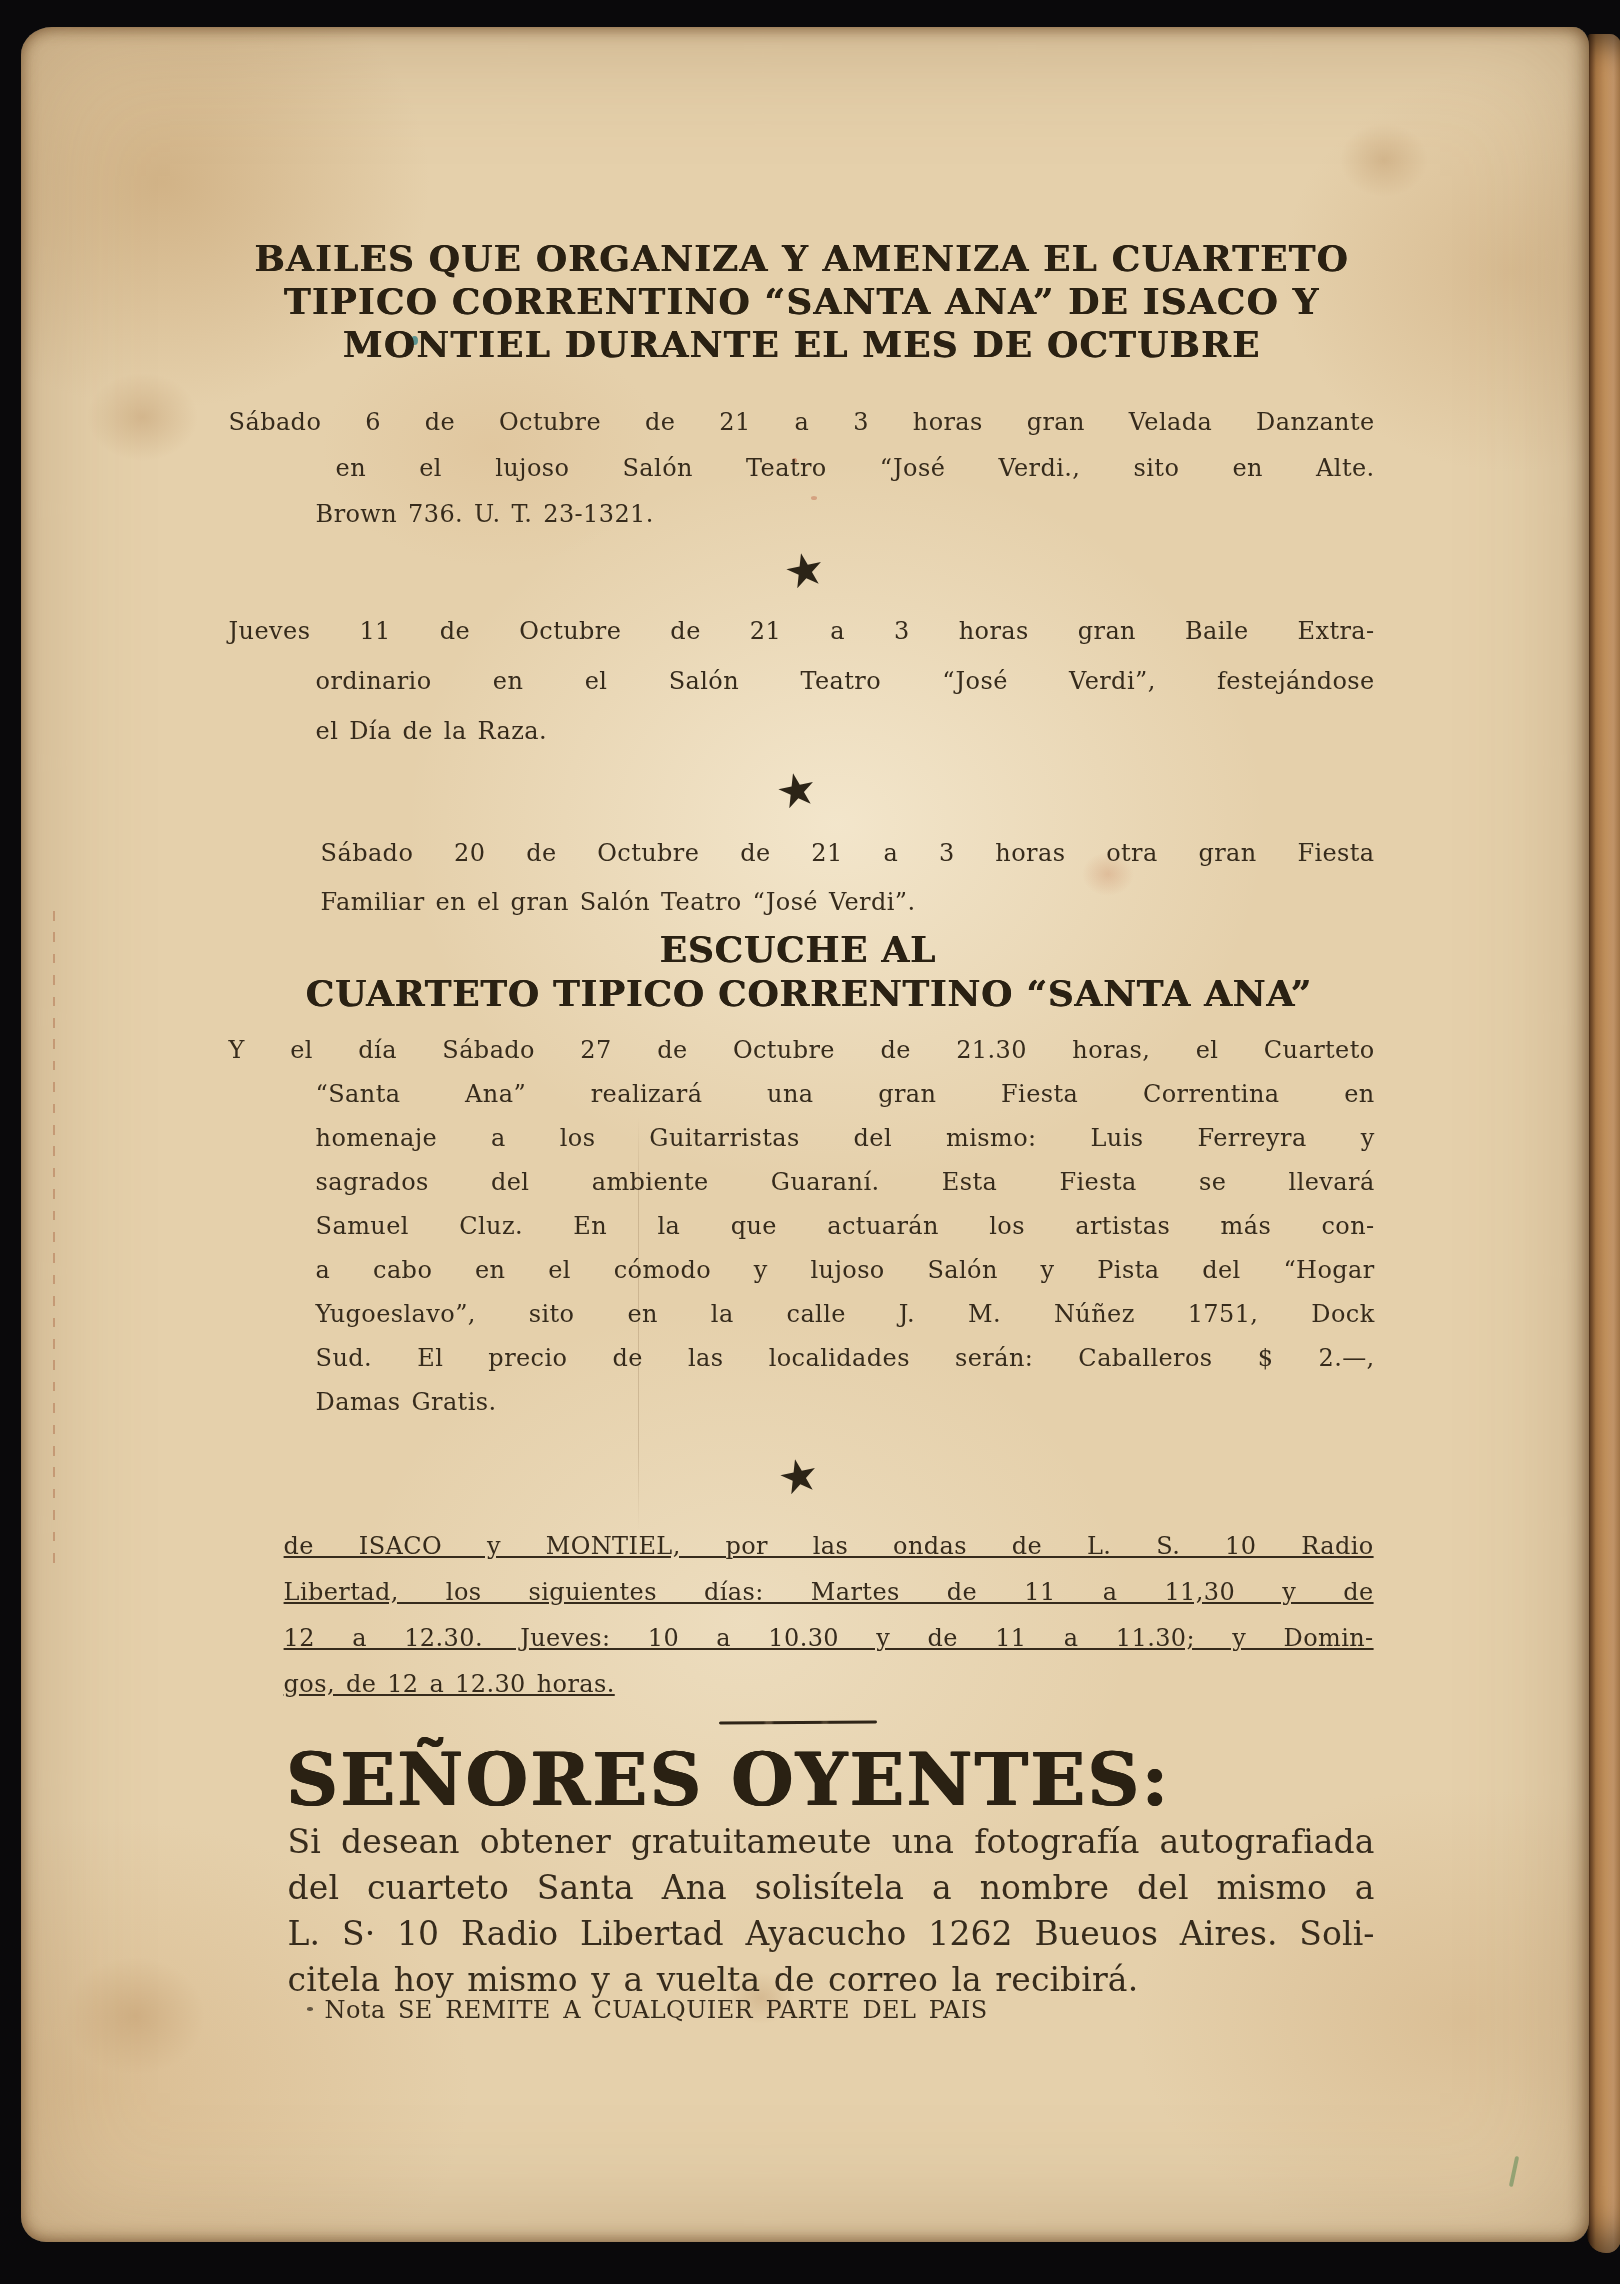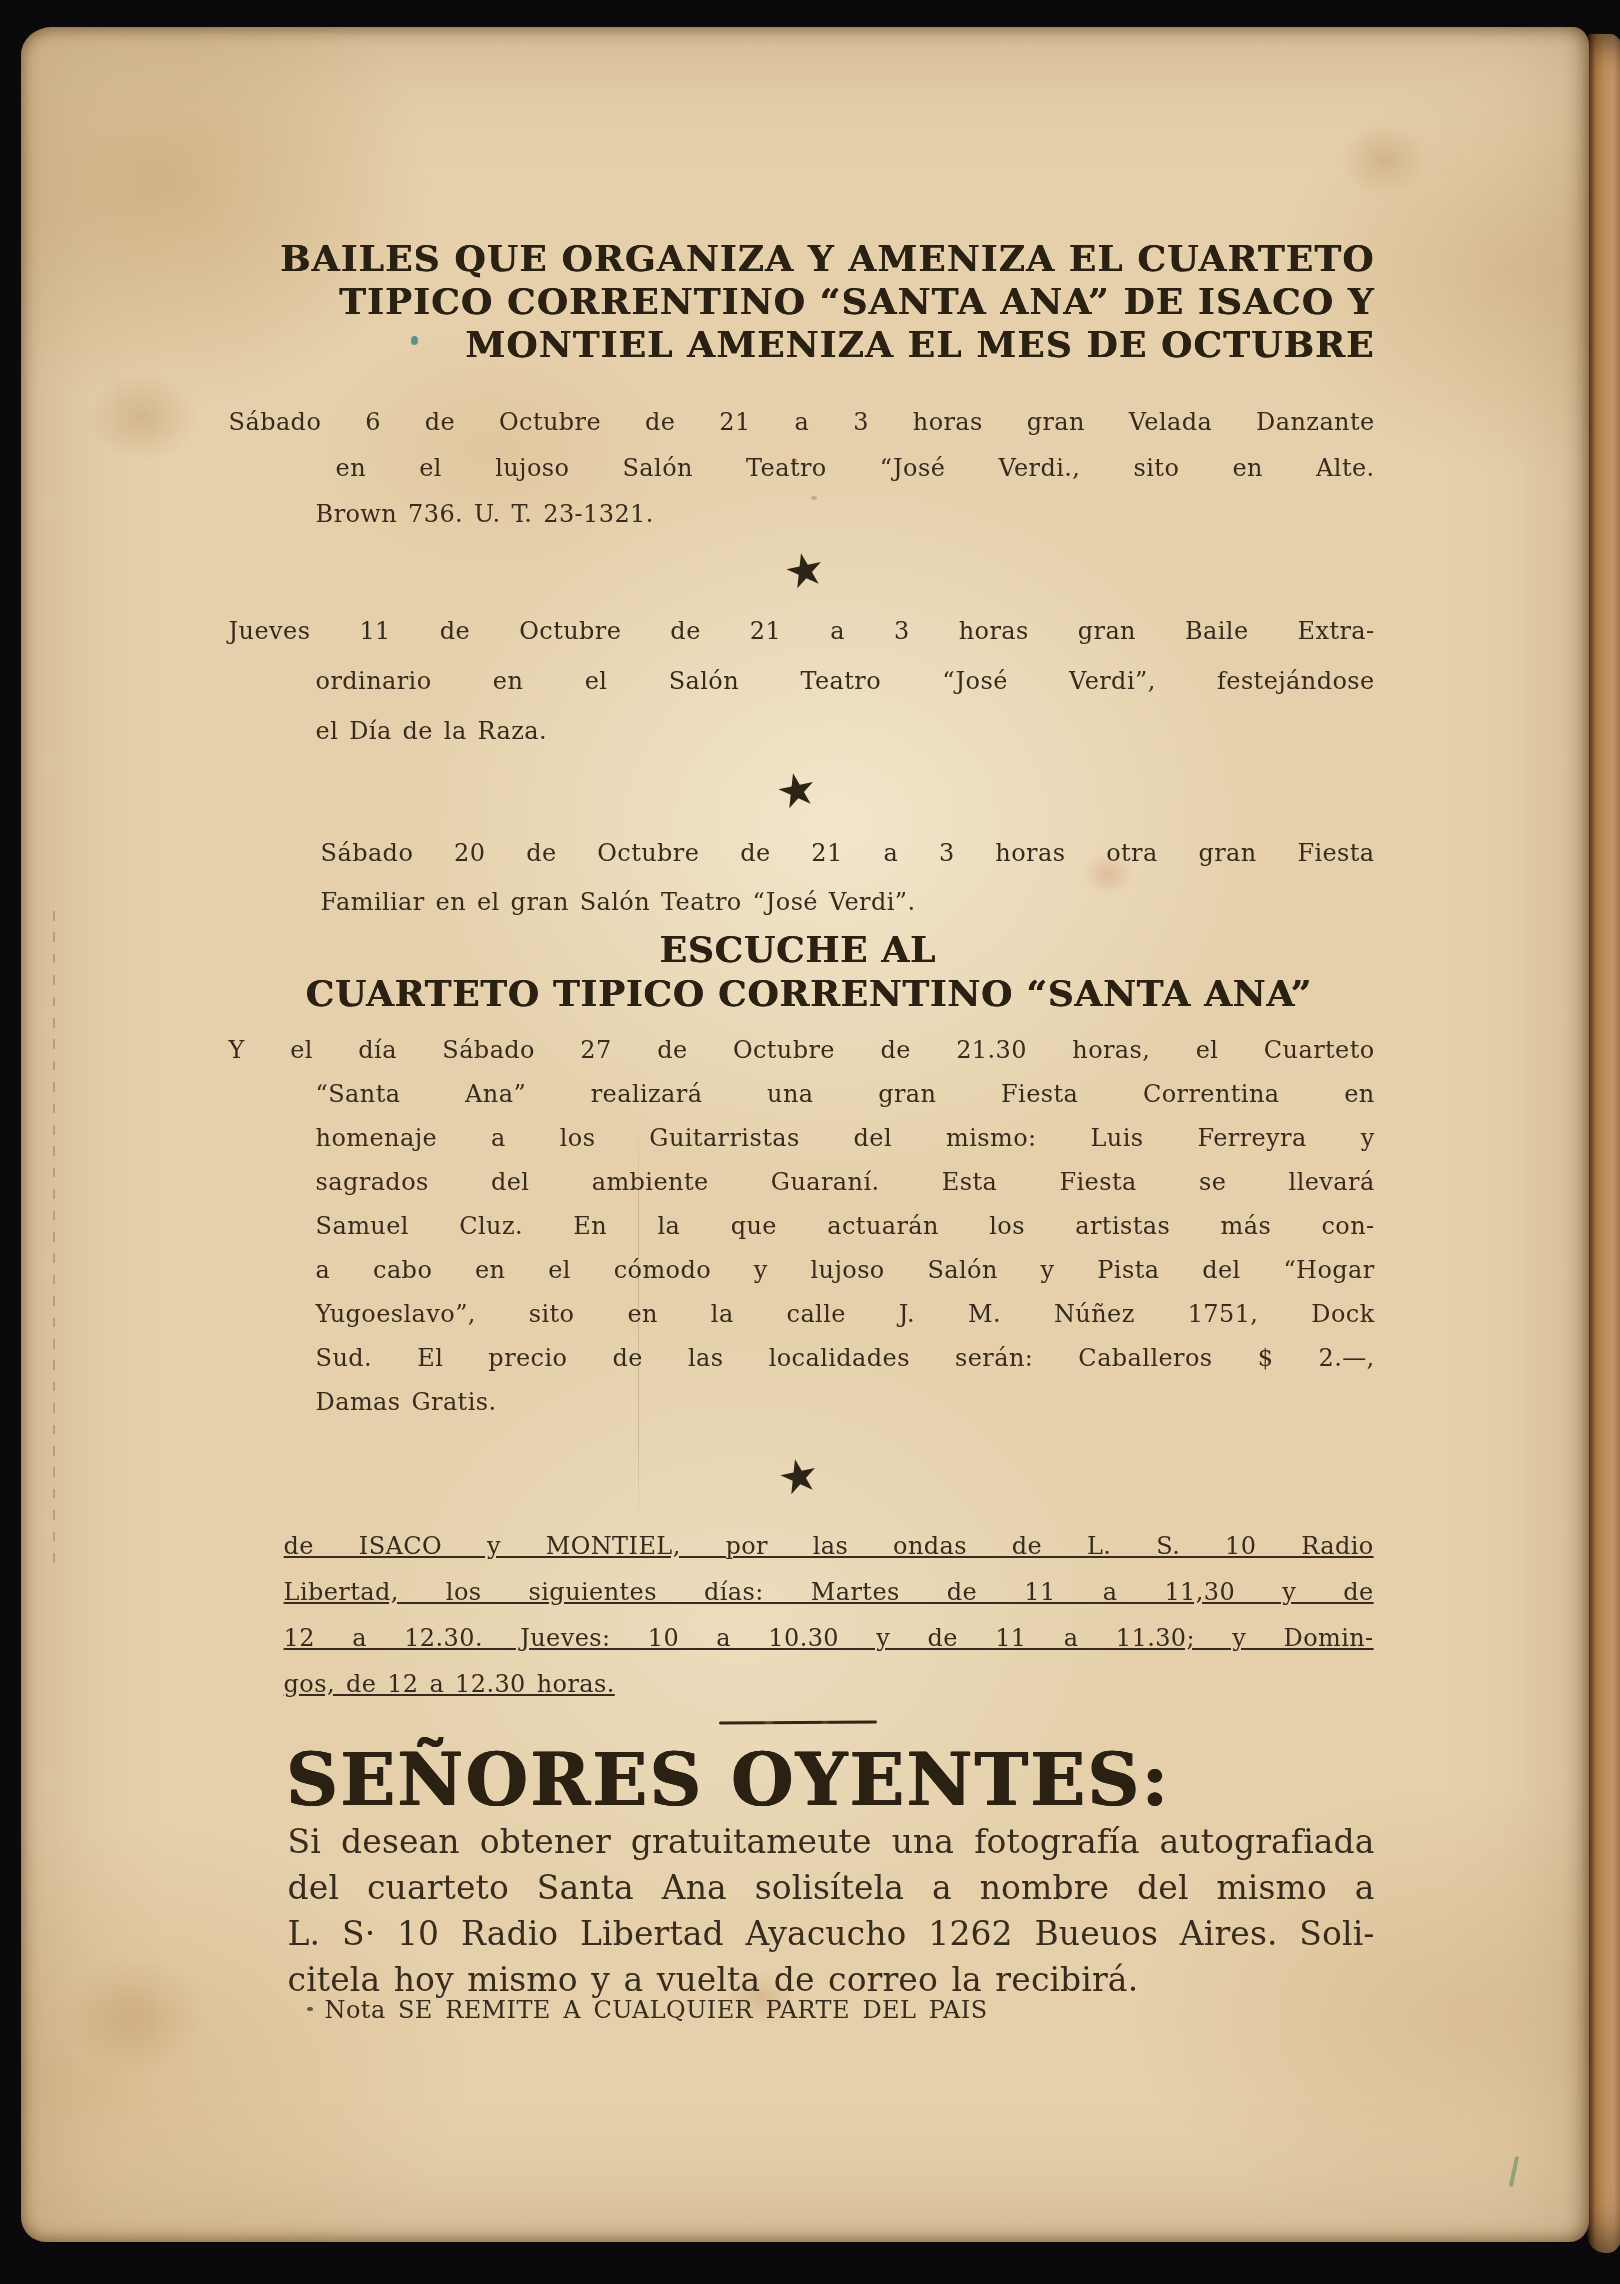--- a/index.html
+++ b/index.html
@@ -60,21 +60,21 @@
     background:linear-gradient(to bottom,transparent,rgba(118,88,56,.22) 20%,rgba(118,88,56,.22) 80%,transparent);
   }
   
   .block{position:absolute;color:var(--ink,#362b1c);}
   .ln{font-size:24px;letter-spacing:0.4px;word-spacing:2.9px;}
   .full{text-align:justify;text-align-last:justify;}
   .short{white-space:nowrap;}
   .ind1{margin-left:107px;}
   .ind2{margin-left:87px;}
   .title{left:208px;top:210px;width:1146px;text-align:center;color:var(--heading_ink,#2a2113);}
-  .title .tline{font-weight:bold;font-size:36px;line-height:43px;letter-spacing:1.1px;white-space:nowrap;text-shadow:0.4px 0 0 currentColor;text-align:right;}
+  .title .tline{font-weight:bold;font-size:36px;line-height:43px;letter-spacing:1.1px;white-space:nowrap;text-shadow:0.4px 0 0 currentColor;}
   .p1{left:208px;top:372px;width:1146px;}
   .p1 .ln{line-height:46px;}
   .p2{left:208px;top:579px;width:1146px;}
   .p2 .ln{line-height:50px;}
   .p3{left:300px;top:802px;width:1054px;}
   .p3 .ln{line-height:49px;}
   .h2{left:263px;top:900px;color:var(--heading_ink,#2a2113);text-align:center;}
   .h2 .hline{font-weight:bold;font-size:36px;line-height:44px;letter-spacing:0.7px;white-space:nowrap;text-shadow:0.4px 0 0 currentColor;}
   .h2 .hline + .hline{margin-left:22px;}
   .p4{left:208px;top:1001px;width:1146px;}
@@ -116,21 +116,21 @@
     <div class="stain speck-red1"></div>
     <div class="stain speck-red2"></div>
     <div class="stain speck-dark"></div>
     <div class="mark-green"></div>
     <div class="stitch-line"></div>
     <div class="crease-line"></div>
 
     <section class="block title">
       <div class="tline">BAILES QUE ORGANIZA Y AMENIZA EL CUARTETO</div>
       <div class="tline">TIPICO CORRENTINO “SANTA ANA” DE ISACO Y</div>
-      <div class="tline">MONTIEL AMENIZA EL MES DE OCTUBRE</div>
+      <div class="tline">MONTIEL DURANTE EL MES DE OCTUBRE</div>
     </section>
 
     <section class="block p1">
       <div class="ln full">Sábado 6 de Octubre de 21 a 3 horas gran Velada Danzante</div>
       <div class="ln full ind1">en el lujoso Salón Teatro “José Verdi., sito en Alte.</div>
       <div class="ln short ind2">Brown 736. U. T. 23-1321.</div>
     </section>
 
     <div class="star star1">★</div>
 

